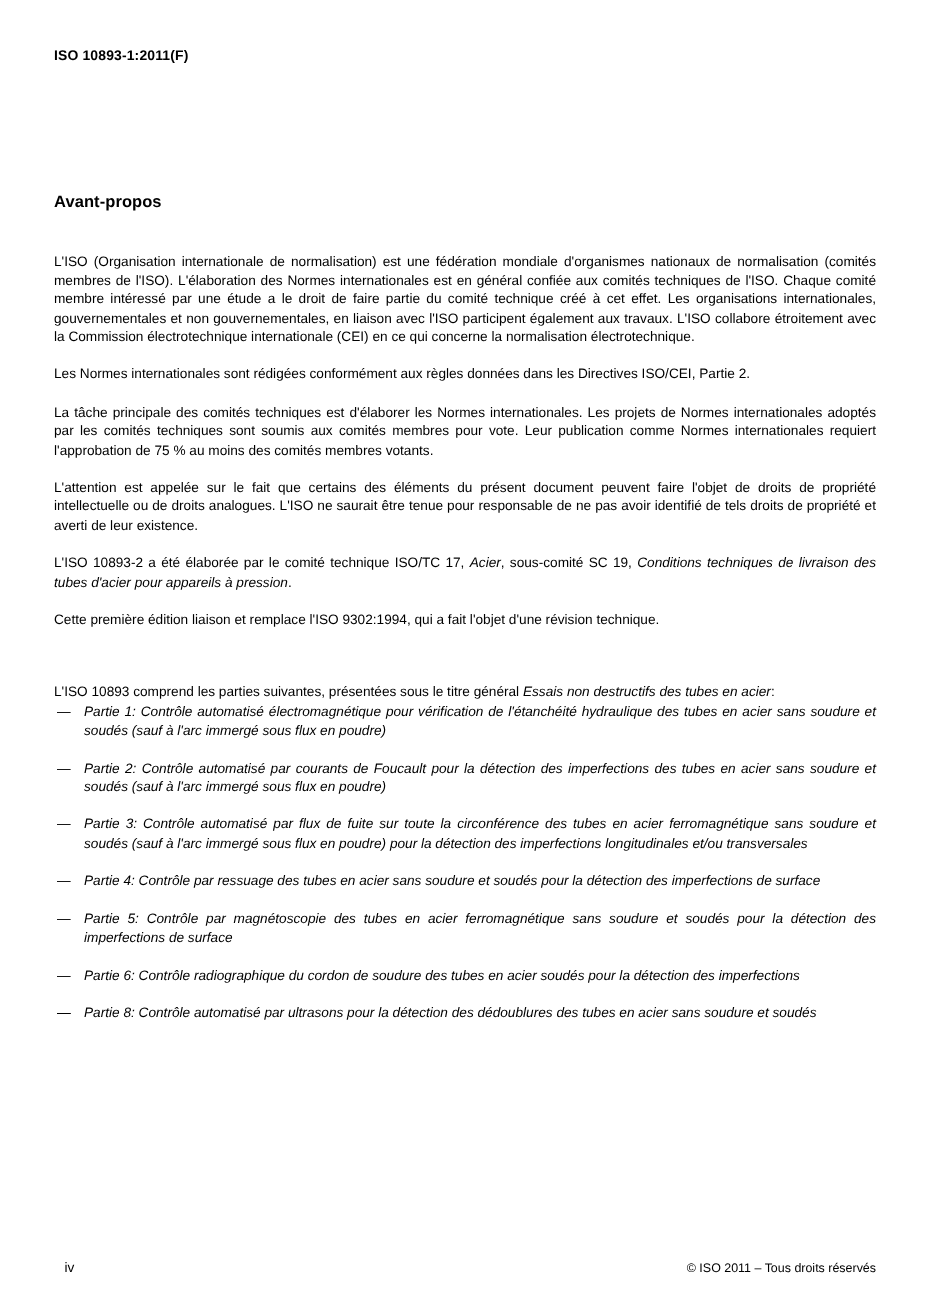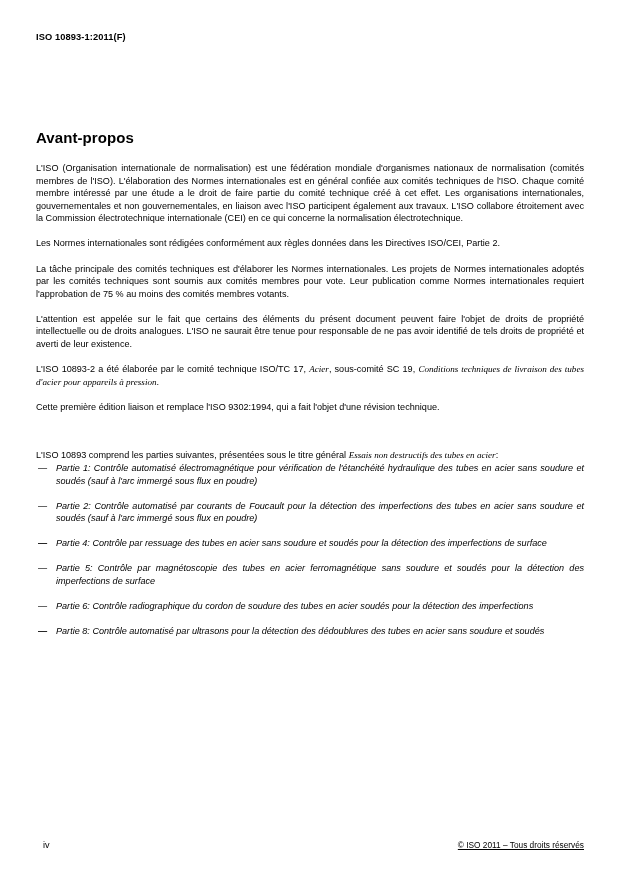--- a/index.html
+++ b/index.html
@@ -29,39 +29,38 @@
     font-weight: bold;
     letter-spacing: 0.01em;
   }
   .content {
     position: absolute;
     top: 129px;
     left: 36px;
     width: 548px;
   }
   h1.section-title {
-    font-size: 15px;
+    font-size: 11px;
     font-weight: bold;
-    margin: 0 0 16px 0;
+    margin: 0 0 27px 0;
     letter-spacing: 0.005em;
   }
   p.para {
     font-size: 9.1px;
     line-height: 12.6px;
     margin: 0 0 12.5px 0;
     text-align: justify;
     text-justify: inter-word;
   }
   p.para:last-of-type {
     margin-bottom: 0;
     margin-top: 36px;
   }
   .it {
     font-style: italic;
-    font-family: Liberation Serif, serif;
   }
   ul.parts-list {
     list-style: none;
     margin: 0;
     padding: 0;
   }
   ul.parts-list li {
     position: relative;
     font-size: 9.1px;
     line-height: 12.6px;
@@ -89,21 +88,20 @@
     display: flex;
     justify-content: space-between;
     align-items: flex-end;
     font-size: 8.3px;
   }
   .footer .folio {
     font-size: 9.1px;
   }
   .footer .copyright {
     font-size: 8.3px;
-    text-decoration: underline;
   }
 </style>
 </head>
 <body>
 
 <div class="page">
 
   <div class="running-head">ISO 10893-1:2011(F)</div>
 
   <div class="content">
@@ -120,21 +118,21 @@
 
     <p class="para"><span>L'ISO 10893-2 a été élaborée par le comité technique ISO/TC 17, </span><span class="it">Acier</span><span>, sous-comité SC 19, </span><span class="it">Conditions techniques de livraison des tubes d'acier pour appareils à pression</span><span>.</span></p>
 
     <p class="para">Cette première édition liaison et remplace l'ISO 9302:1994, qui a fait l'objet d'une révision technique.</p>
 
     <p class="para"><span>L'ISO 10893 comprend les parties suivantes, présentées sous le titre général </span><span class="it">Essais non destructifs des tubes en acier</span><span>:</span></p>
 
     <ul class="parts-list">
       <li><span class="dash">—</span><span>Partie 1: Contrôle automatisé électromagnétique pour vérification de l'étanchéité hydraulique des tubes en acier sans soudure et soudés (sauf à l'arc immergé sous flux en poudre)</span></li>
       <li><span class="dash">—</span><span>Partie 2: Contrôle automatisé par courants de Foucault pour la détection des imperfections des tubes en acier sans soudure et soudés (sauf à l'arc immergé sous flux en poudre)</span></li>
-      <li><span class="dash">—</span></li>
+      <li><span class="dash">—</span><span>Partie 3: Contrôle automatisé par flux de fuite sur toute la circonférence des tubes en acier ferromagnétique sans soudure et soudés (sauf à l'arc immergé sous flux en poudre) pour la détection des imperfections longitudinales et/ou transversales</span></li>
       <li><span class="dash">—</span><span>Partie 4: Contrôle par ressuage des tubes en acier sans soudure et soudés pour la détection des imperfections de surface</span></li>
       <li><span class="dash">—</span><span>Partie 5: Contrôle par magnétoscopie des tubes en acier ferromagnétique sans soudure et soudés pour la détection des imperfections de surface</span></li>
       <li><span class="dash">—</span><span>Partie 6: Contrôle radiographique du cordon de soudure des tubes en acier soudés pour la détection des imperfections</span></li>
       <li><span class="dash">—</span></li>
       <li><span class="dash">—</span><span>Partie 8: Contrôle automatisé par ultrasons pour la détection des dédoublures des tubes en acier sans soudure et soudés</span></li>
     </ul>
 
   </div>
 
   <div class="footer">

